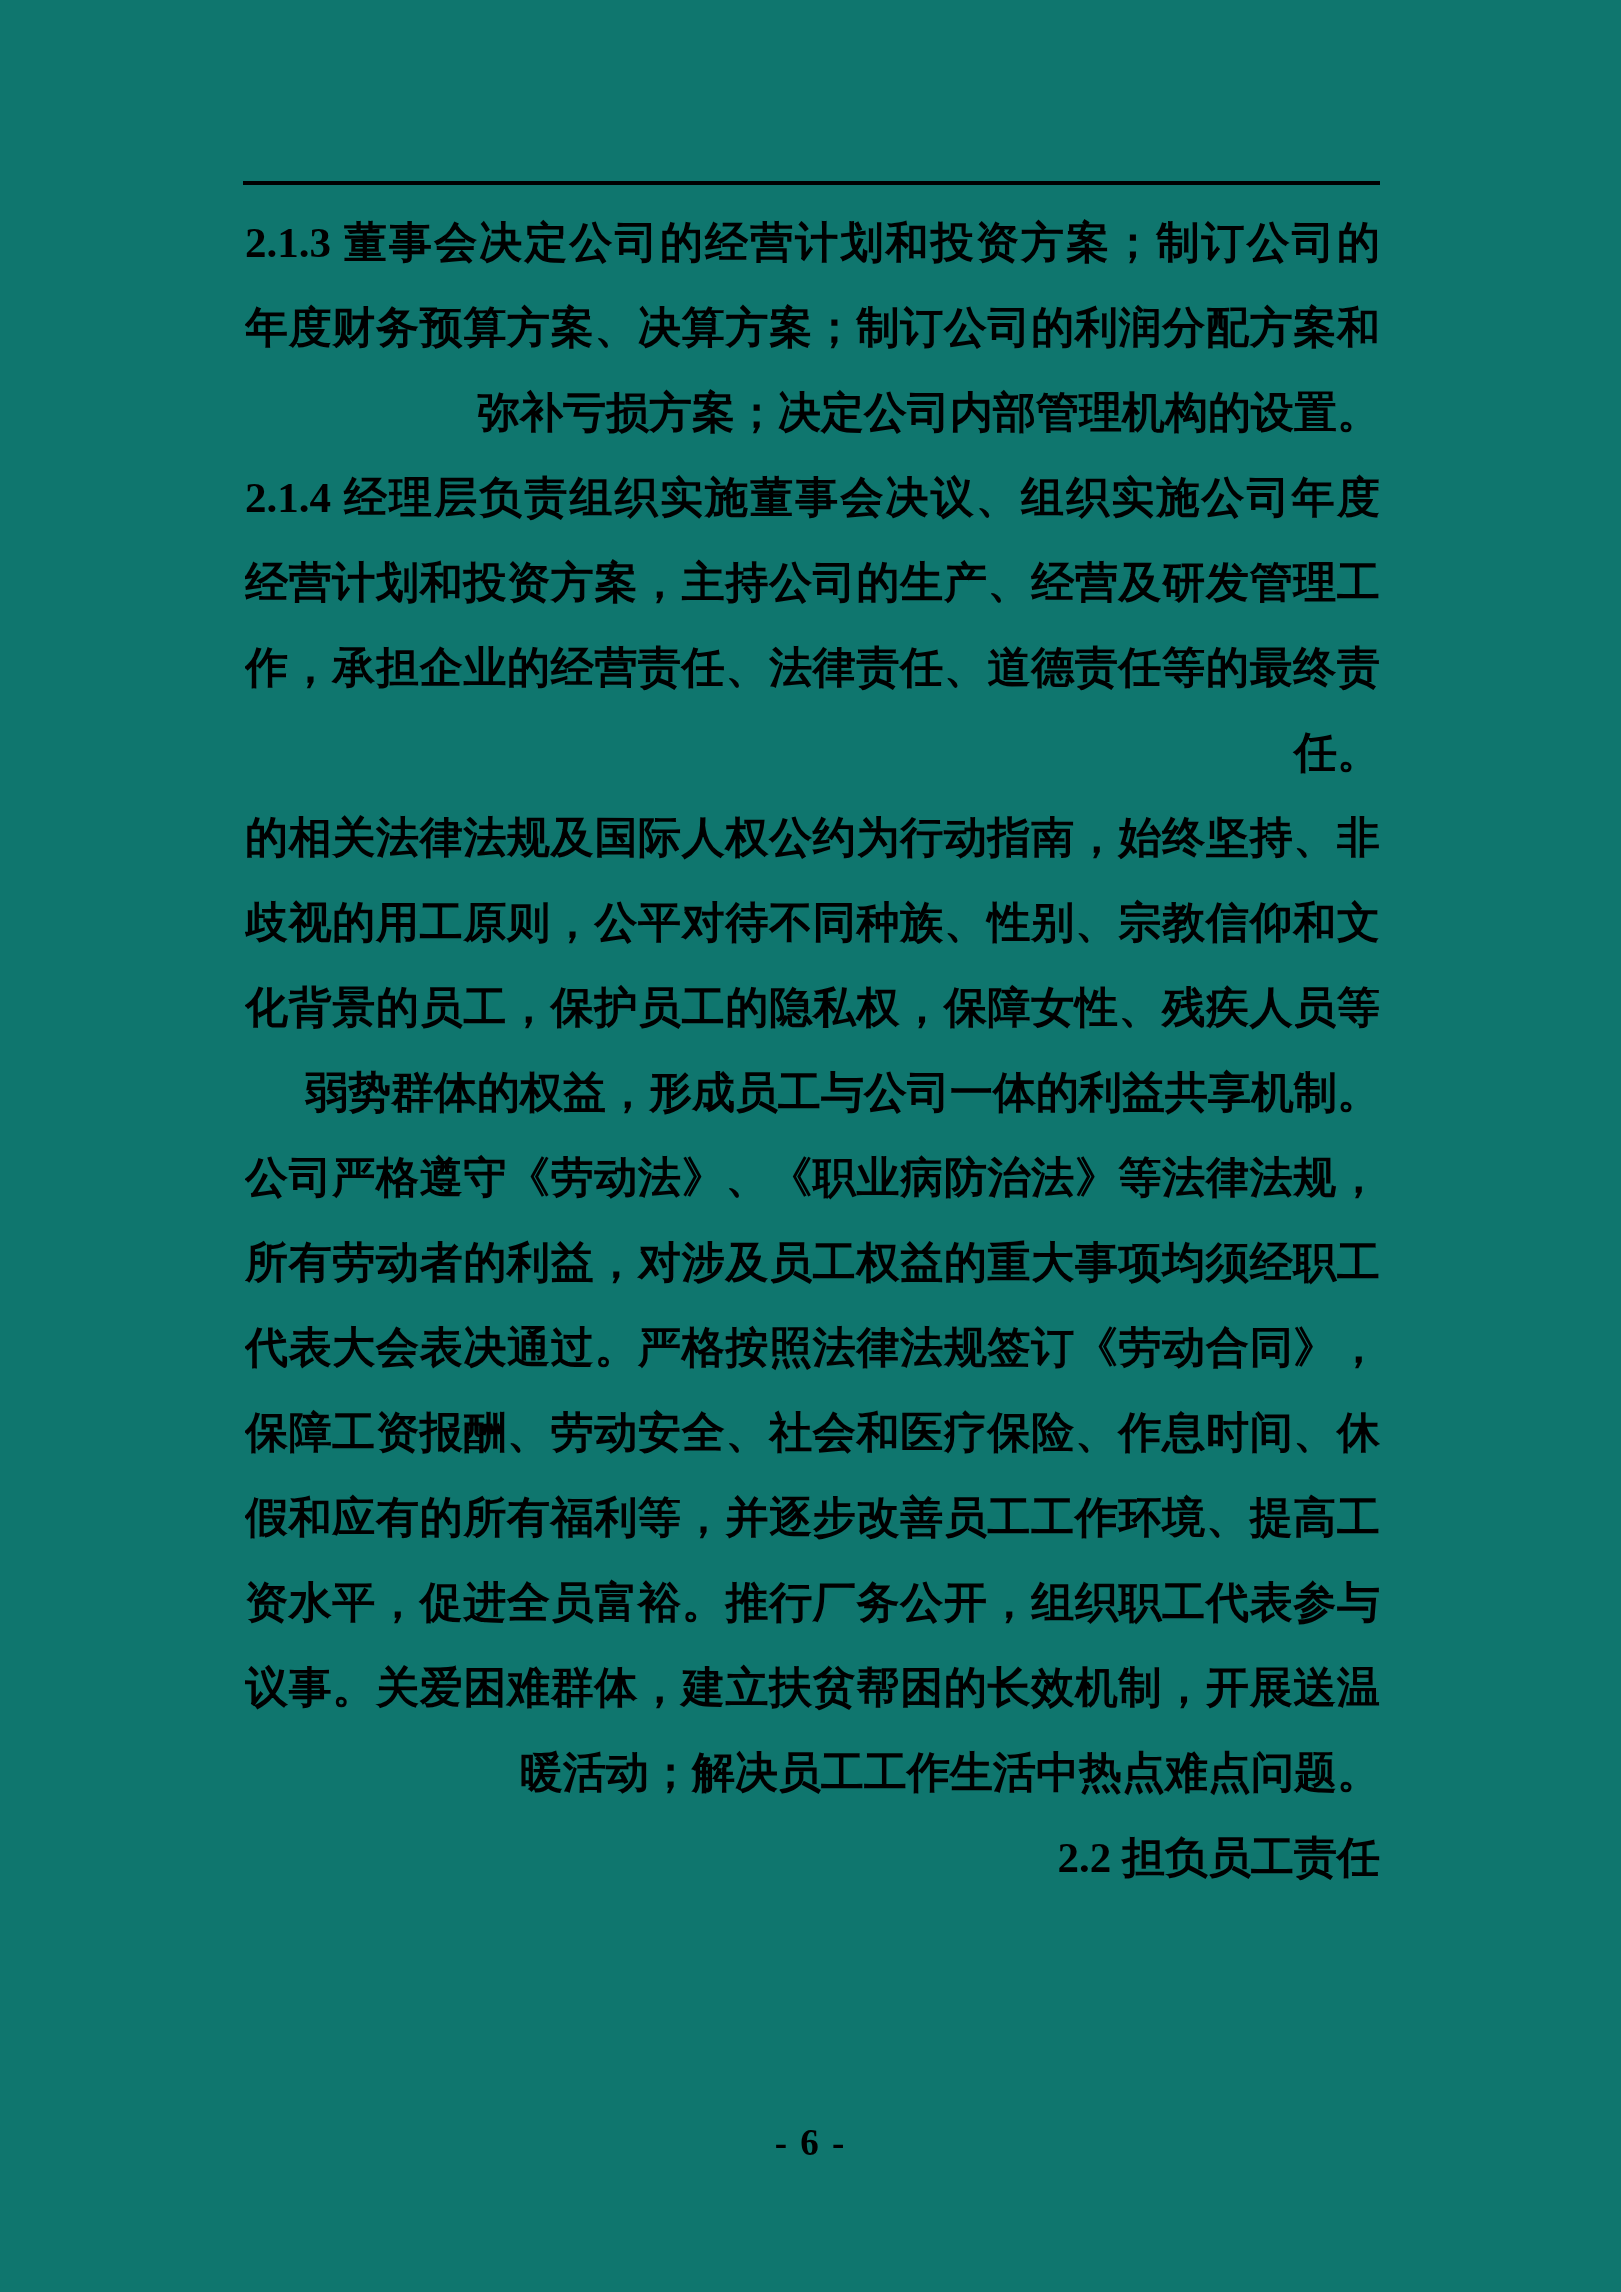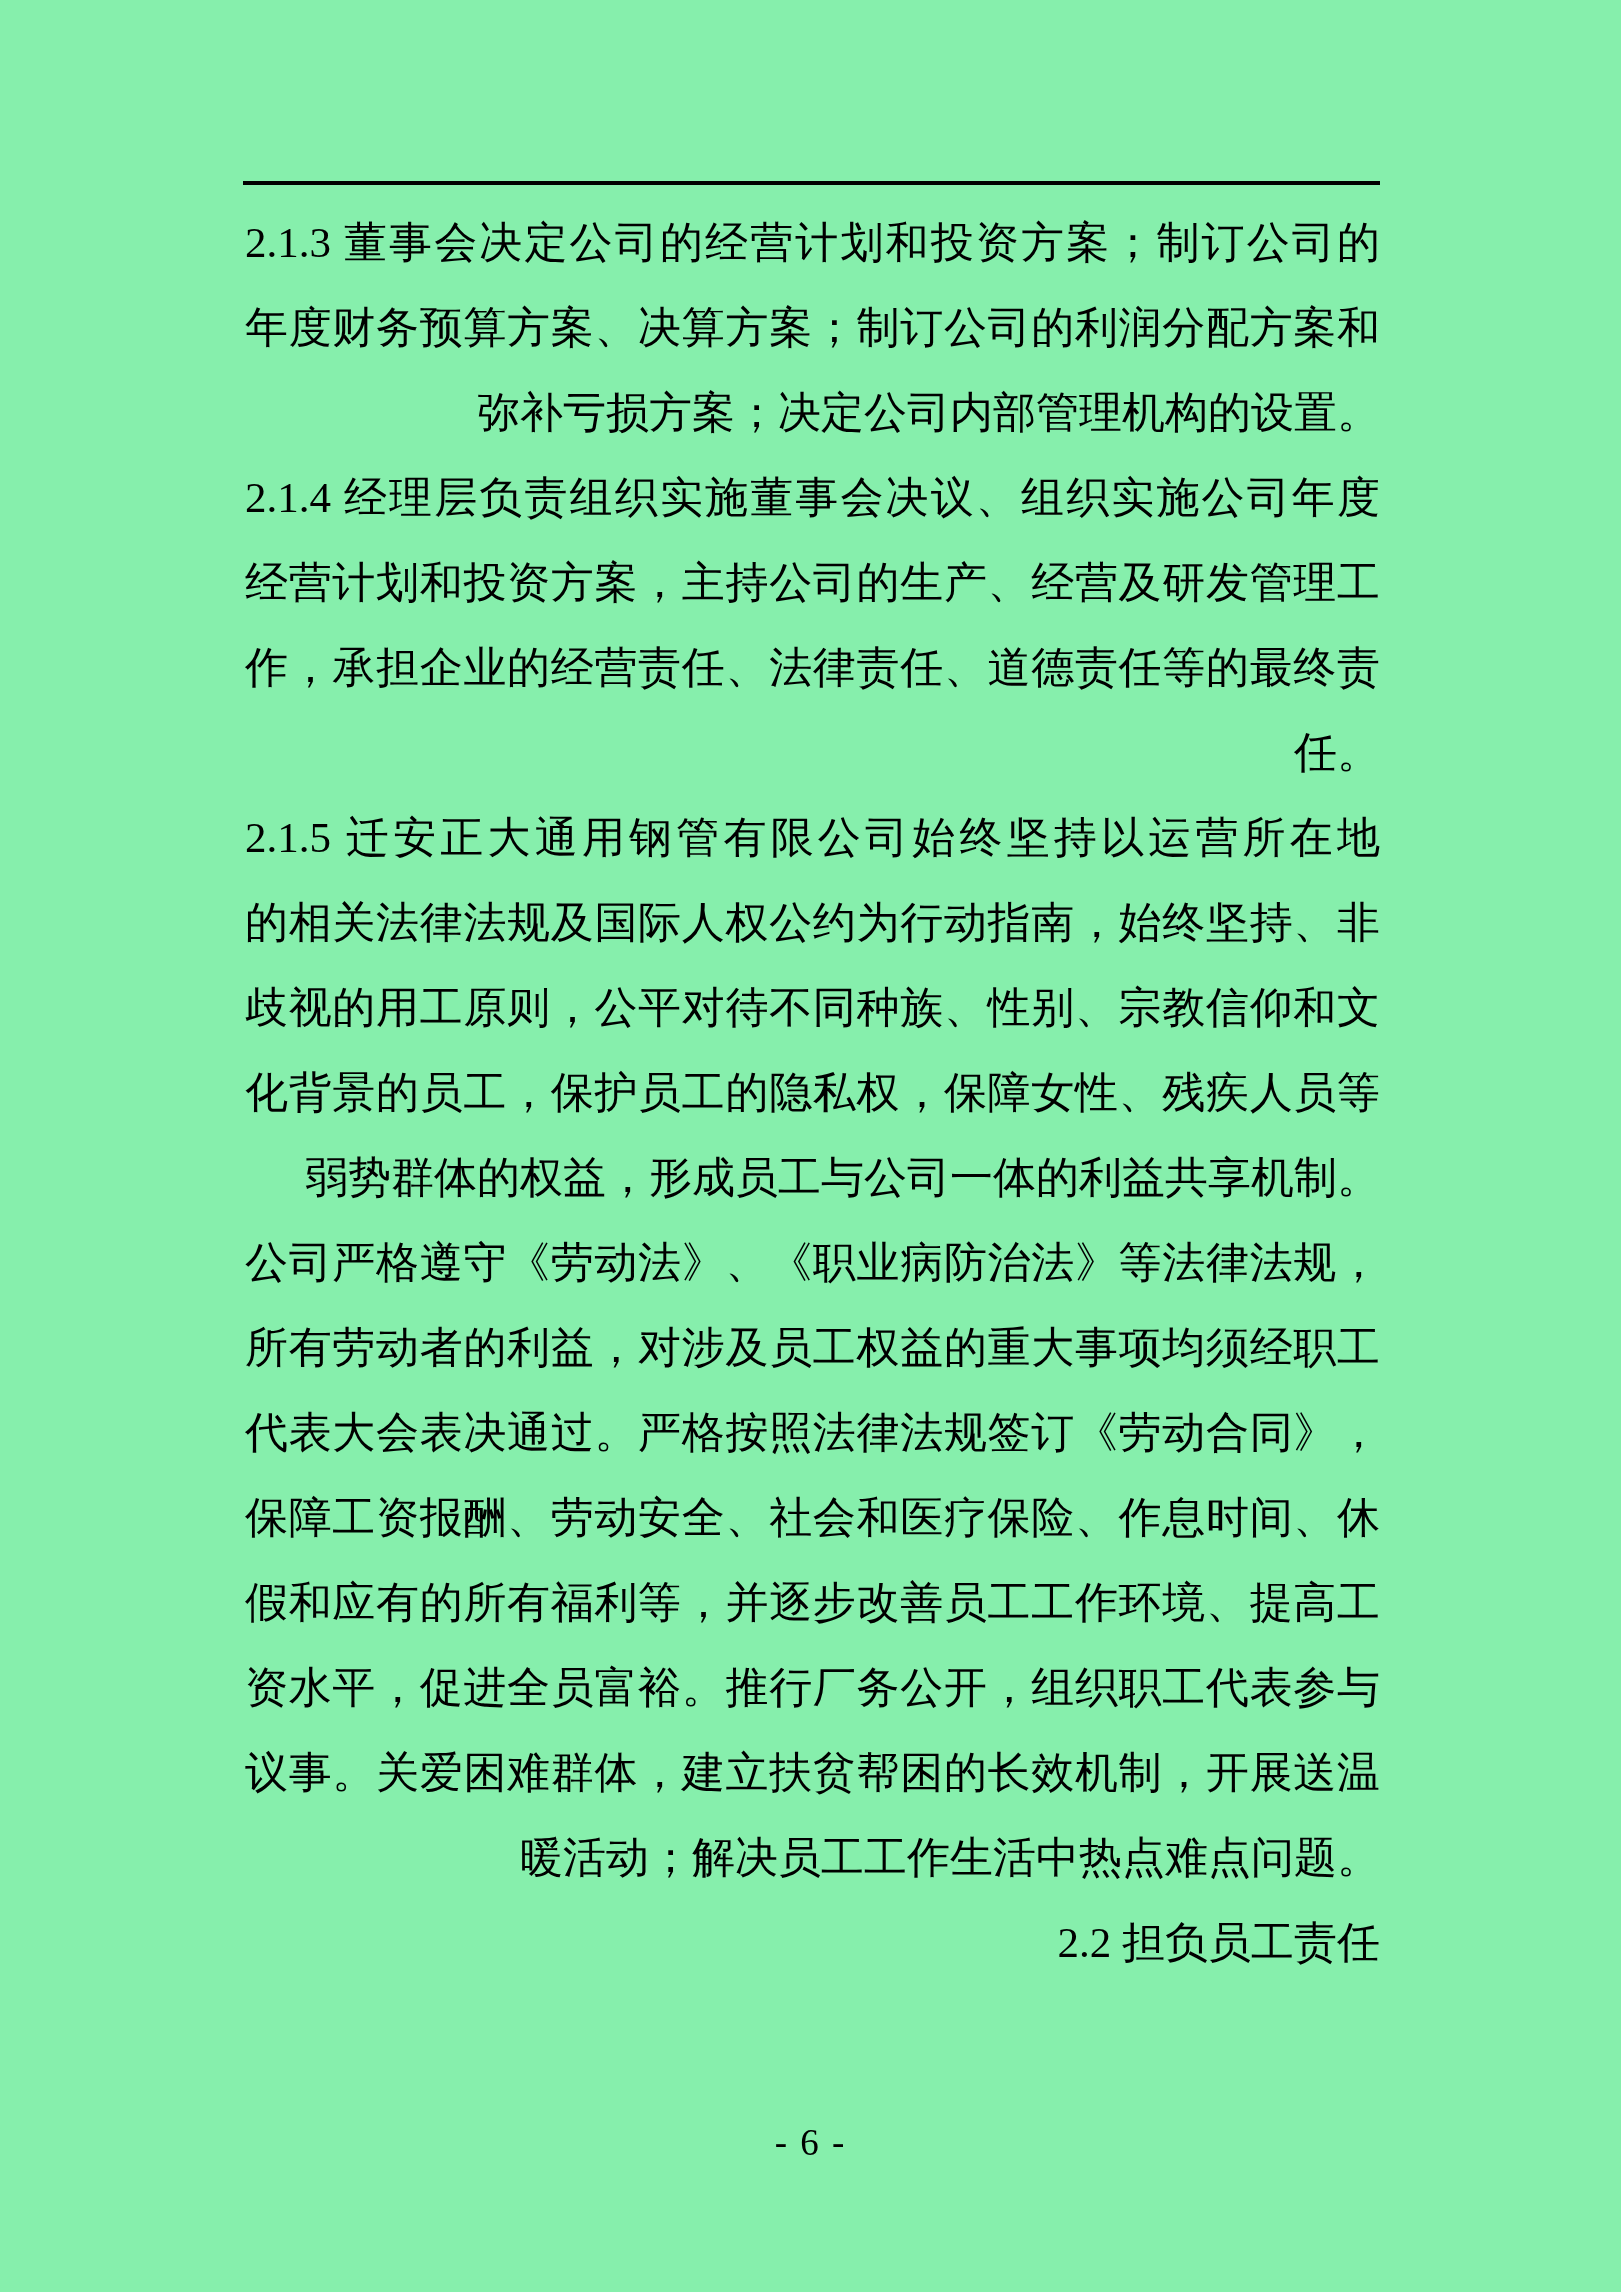--- a/index.html
+++ b/index.html
@@ -54,31 +54,30 @@
     line-height: 47px;
     text-align: center;
     font-size: 37px;
     letter-spacing: 2px;
     color: #000000;
   }
 </style>
 </head>
 <body>
 
-<div class="page" style="background: #86efac;">
+<div class="page" style="background: #0f766e; font-weight: bold;">
   <div class="header-rule" style="background: rgb(0, 0, 0);"></div>
   <div class="body-text" style="color: rgb(0, 0, 0);">
       <div class="text-line justified">2.1.3 董事会决定公司的经营计划和投资方案；制订公司的</div>
       <div class="text-line justified">年度财务预算方案、决算方案；制订公司的利润分配方案和</div>
       <div class="text-line plain">弥补亏损方案；决定公司内部管理机构的设置。</div>
       <div class="text-line justified">2.1.4 经理层负责组织实施董事会决议、组织实施公司年度</div>
       <div class="text-line justified">经营计划和投资方案，主持公司的生产、经营及研发管理工</div>
       <div class="text-line justified">作，承担企业的经营责任、法律责任、道德责任等的最终责</div>
       <div class="text-line plain">任。</div>
-      <div class="text-line justified">2.1.5 迁安正大通用钢管有限公司始终坚持以运营所在地</div>
       <div class="text-line justified">的相关法律法规及国际人权公约为行动指南，始终坚持、非</div>
       <div class="text-line justified">歧视的用工原则，公平对待不同种族、性别、宗教信仰和文</div>
       <div class="text-line justified">化背景的员工，保护员工的隐私权，保障女性、残疾人员等</div>
       <div class="text-line plain">弱势群体的权益，形成员工与公司一体的利益共享机制。</div>
       <div class="text-line justified">公司严格遵守《劳动法》、《职业病防治法》等法律法规，并</div>
       <div class="text-line justified">所有劳动者的利益，对涉及员工权益的重大事项均须经职工</div>
       <div class="text-line justified">代表大会表决通过。严格按照法律法规签订《劳动合同》，</div>
       <div class="text-line justified">保障工资报酬、劳动安全、社会和医疗保险、作息时间、休</div>
       <div class="text-line justified">假和应有的所有福利等，并逐步改善员工工作环境、提高工</div>
       <div class="text-line justified">资水平，促进全员富裕。推行厂务公开，组织职工代表参与</div>

